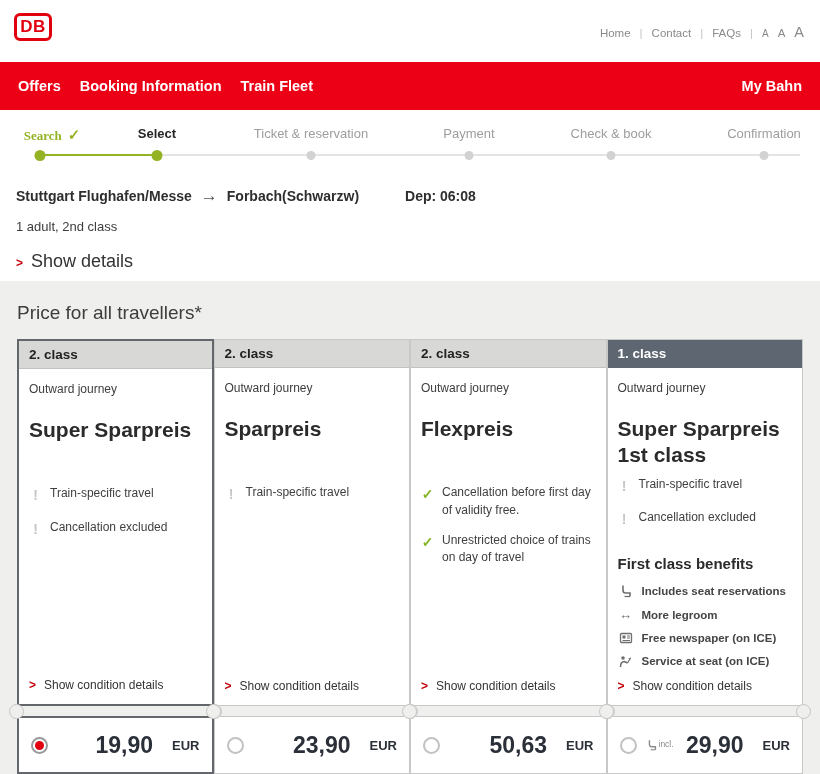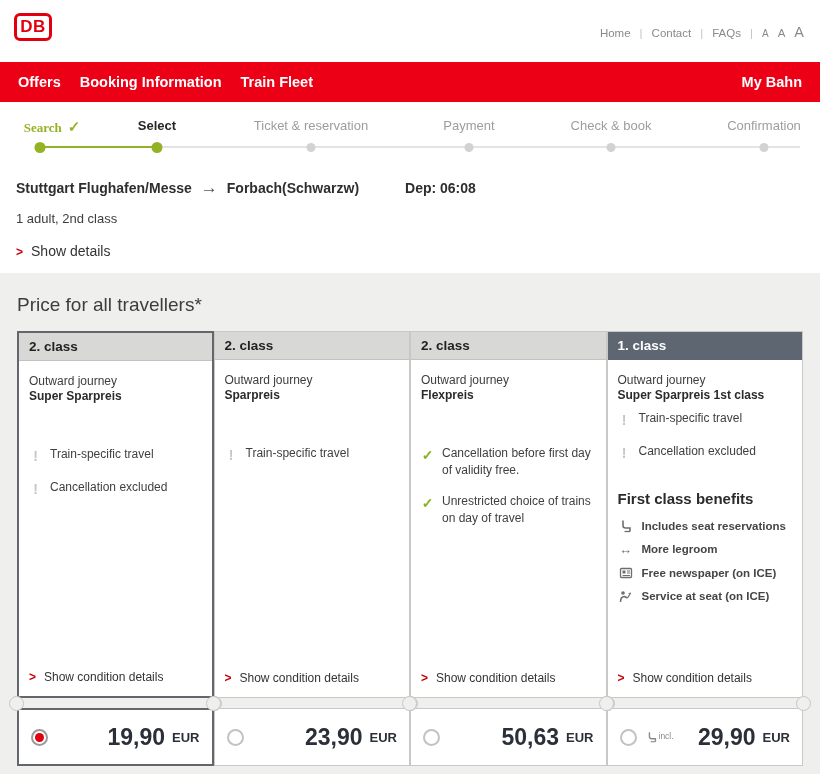--- a/index.html
+++ b/index.html
@@ -13,21 +13,21 @@
           font-weight:bold; font-size:17px; display:flex; align-items:center;
           justify-content:center; letter-spacing:0.5px; cursor:pointer; }
   .top-links { position:absolute; right:16px; top:24px; display:flex; align-items:baseline;
                gap:9px; font-size:11.5px; color:#8a8a8a; }
   .top-links a { color:#8a8a8a; text-decoration:none; cursor:pointer; }
   .top-links .sep { color:#c4c4c4; }
   .fs { color:#8a8a8a; font-weight:normal; }
   .fs1 { font-size:10px; } .fs2 { font-size:11.5px; } .fs3 { font-size:14.5px; color:#555; }
 
   
-  .mainnav { height:40px; background:#ec0016; display:flex; align-items:center;
+  .mainnav { height:48px; background:#ec0016; display:flex; align-items:center;
              padding:0 18px; gap:19px; }
   .mainnav a { color:#fff; font-weight:bold; font-size:14.5px; text-decoration:none; cursor:pointer; }
   .mainnav .right { margin-left:auto; }
 
   
   .whiteblock { height:171px; position:relative; background:#fff; }
   .steps { position:absolute; top:14px; left:0; right:0; height:44px; }
   .steps .line { position:absolute; top:30px; height:2px; background:#e4e4e4; }
   .steps .line.green { background:#94b324; z-index:1; }
   .step { position:absolute; top:2px; transform:translateX(-50%); white-space:nowrap;
@@ -39,40 +39,40 @@
   .dot { position:absolute; top:26px; transform:translateX(-50%); border-radius:50%; z-index:2; }
   .dot.on  { width:11px; height:11px; background:#94b324; }
   .dot.off { width:9px;  height:9px;  background:#d2d2d2; top:27px; }
 
   .journey { position:absolute; left:16px; top:76px; font-size:14px; color:#333; }
   .jrow1 { display:flex; align-items:center; font-weight:bold; font-size:14px; color:#2e2e2e; }
   .arrow-icon::after { content:"\2192"; font-weight:normal; color:#555; font-size:17px;
                        margin:0 9px; }
   .dep { margin-left:46px; }
   .passengers { margin-top:13px; font-size:13px; font-weight:normal; color:#3d3d3d; }
-  .showdetails { margin-top:17px; font-size:14px; color:#333; display:flex; gap:8px;
+  .showdetails { margin-top:17px; font-size:18px; color:#333; display:flex; gap:8px;
                  align-items:center; cursor:pointer;text-align:right; }
   .red-chevron::before { content:">"; color:#c4000a; font-weight:bold; font-size:12px; }
 
   
   .gray { height:501px; background:#efefed; padding:13px 17px 0; }
   .price-title { font-size:19px; font-weight:normal; color:#3d3d3d; margin:8px 0 15px 0; }
 
   .cards { display:flex; }
   .column { flex:1; position:relative; display:flex; flex-direction:column; }
 
   .card { background:#fff; border:1px solid #c8c8c8; height:367px; display:flex;
           flex-direction:column; }
   .column.selected .card { border:2px solid #63666a; }
   .card-header { background:#d8d8d7; padding:6px 10px; font-weight:bold; font-size:13.5px;
                  color:#222; border-bottom:1px solid #c2c2c2; }
   .card-header.dark { background:#5d6671; color:#fff; border-bottom:1px solid #5d6671; }
   .card-body { padding:13px 10px 12px; flex:1; display:flex; flex-direction:column; }
   .journey-label { font-size:12px; color:#3d3d3d; }
-  .product { font-size:12px; font-weight:bold; color:#2b2b2b; margin-top:1px; line-height:1.25; }
+  .product { font-size:21px; font-weight:bold; color:#2b2b2b; margin-top:21px; line-height:1.25; }
   .features { margin-top:42px; display:flex; flex-direction:column; gap:13px; }
   .column.first-class .features { margin-top:7px; }
   .feature { display:flex; gap:8px; font-size:12px; color:#3f3f3f; line-height:1.45; }
   .fic { width:13px; flex:0 0 13px; text-align:center; }
   .icon-excl::before  { content:"!"; color:#c6c6c6; font-weight:bold; font-size:14px; }
   .icon-check::before { content:"\2713"; color:#86b425; font-weight:bold; font-size:14px; }
 
   .benefits { margin-top:26px; }
   .benefits-title { font-size:15px; font-weight:bold; color:#2b2b2b; margin-bottom:12px; }
   .benefit { display:flex; gap:8px; align-items:center; font-size:11.5px; font-weight:bold;
@@ -86,21 +86,21 @@
   .pricebox { margin-top:10px; background:#fff; border:1px solid #c8c8c8; height:58px;
               display:flex; align-items:center; padding:0 12px; cursor:pointer; }
   .column.selected .pricebox { border:2px solid #63666a; }
   .radio { width:17px; height:17px; border-radius:50%; border:2px solid #c2c2c2;
            background:#fff; flex:0 0 17px; cursor:pointer; }
   .radio.checked { border-color:#9a9a9a; display:flex; align-items:center; justify-content:center; }
   .radio.checked::after { content:""; width:9px; height:9px; border-radius:50%; background:#e2000f; }
   .price-note { display:flex; align-items:flex-start; gap:1px; margin-left:9px; color:#8a8a8a; }
   .price-note .note-txt { font-size:8.5px; }
   .price { margin-left:auto; font-size:23px; font-weight:bold; color:#2b3038; }
-  .currency { font-size:13px; font-weight:bold; margin-left:7px; color:#2b3038; }
+  .currency { font-size:13px; font-weight:bold; margin-left:19px; color:#2b3038; }
 
   .notch { position:absolute; width:15px; height:15px; border-radius:50%;
            background:#efefed; border:1px solid #c6c6c6; bottom:55px; z-index:3; }
   .notch.l { left:-8px; } .notch.r { right:-8px; }
 
   svg.mini { display:block; }
 </style>
 </head>
 <body>
 

